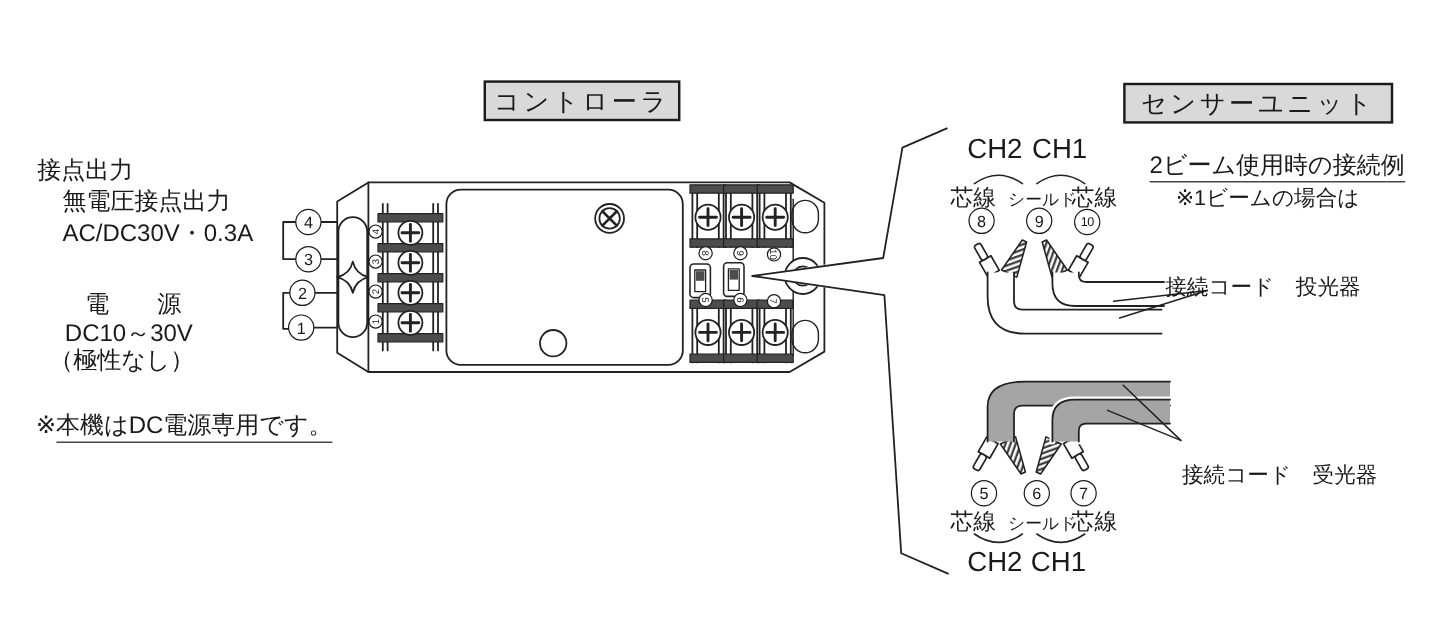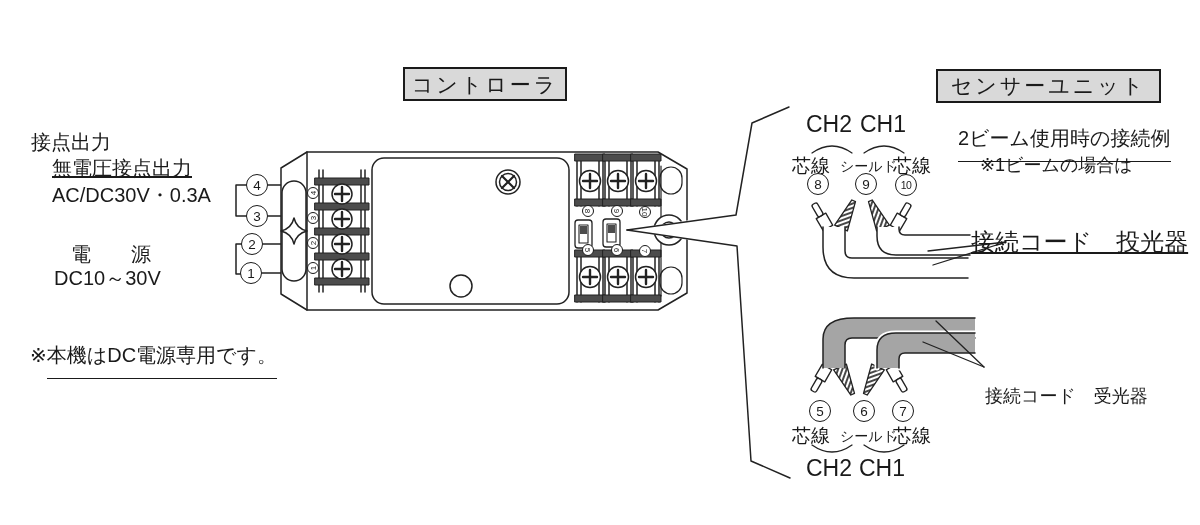--- a/index.html
+++ b/index.html
@@ -9,21 +9,21 @@
   .t{position:absolute;white-space:pre;line-height:1.12;}
   .box{position:absolute;background:#d9d9d9;border:2px solid #1a1a1a;display:flex;
        align-items:center;justify-content:center;font-size:21px;letter-spacing:3px;}
   .circ{position:absolute;width:22px;height:22px;border:1.6px solid #1a1a1a;border-radius:50%;
         font-size:13.5px;display:flex;align-items:center;justify-content:center;background:#fff;box-sizing:border-box;}
   .circ.small{font-size:10.5px;letter-spacing:-0.5px;}
   .mini{position:absolute;width:12px;height:12px;border:1.2px solid #1a1a1a;border-radius:50%;
         font-size:8px;display:flex;align-items:center;justify-content:center;background:#fff;box-sizing:border-box;}
   .rotcw{transform:rotate(90deg);}
   .rotccw{transform:rotate(-90deg);}
-  .ul{border-bottom:1.6px solid #1a1a1a;padding-bottom:12px;}
+  .ul{border-bottom:1.6px solid #1a1a1a;padding-bottom:2px;}
 </style>
 </head>
 <body>
 
 <div class="stage">
 
 <svg width="1200" height="525" viewBox="0 0 1200 525">
   <defs>
     <pattern id="hatch" width="4" height="4" patternUnits="userSpaceOnUse" patternTransform="rotate(45)">
       <rect width="4" height="4" fill="#fff"></rect>
@@ -221,24 +221,25 @@
 </svg>
 
   <div class="box" style="left:403px;top:67px;width:160px;height:30px;align-items:flex-end;">
       <span>コントローラ</span>
     </div>
   <div class="box" style="left:892px;top:69px;width:221px;height:30px;margin-left:44px;">
       <span>センサーユニット</span>
     </div>
 
   <div class="t" style="left:31px;top:131px;font-size:20px;">接点出力</div>
-  <div class="t" style="left:52px;top:157px;font-size:20px;text-decoration:underline;">無電圧接点出力</div>
+  <div class="t" style="left:52px;top:157px;font-size:20px;">無電圧接点出力</div>
   <div class="t" style="left:52px;top:184px;font-size:20px;">AC/DC30V・0.3A</div>
   <div class="t" style="left:31px;top:243px;font-size:20px;margin-left:40px;">電　　源</div>
   <div class="t" style="left:54px;top:267px;font-size:20px;">DC10～30V</div>
+  <div class="t" style="left:41px;top:290px;font-size:20px;">（極性なし）</div>
   <div class="t" style="left:30px;top:344px;font-size:20px;"><span>※</span><span class="ul">本機はDC電源専用です。</span></div>
 
   <div class="circ" style="left:246px;top:174px;">4</div>
   <div class="circ" style="left:246px;top:205px;">3</div>
   <div class="circ" style="left:241px;top:233px;">2</div>
   <div class="circ" style="left:240px;top:262px;">1</div>
 
   <div class="mini rotccw" style="left:307px;top:187px;">4</div>
   <div class="mini rotccw" style="left:307px;top:212px;">3</div>
   <div class="mini rotccw" style="left:307px;top:237px;">2</div>
@@ -255,21 +256,21 @@
   <div class="t" style="left:792px;top:155px;font-size:19px;">芯線</div>
   <div class="t" style="left:840px;top:159px;font-size:14px;">シールド</div>
   <div class="t" style="left:893px;top:155px;font-size:19px;">芯線</div>
   <div class="circ" style="left:807px;top:173px;">8</div>
   <div class="circ" style="left:855px;top:173px;">9</div>
   <div class="circ small" style="left:895px;top:174px;">10</div>
 
   <div class="t ul" style="left:958px;top:127px;font-size:20px;">2ビーム使用時の接続例</div>
   <div class="t" style="left:980px;top:155px;font-size:18px;">※1ビームの場合は</div>
 
-  <div class="t" style="left:971px;top:229px;font-size:24px;text-decoration:underline;">接続コード　投光器</div>
+  <div class="t" style="left:971px;top:229px;font-size:18px;">接続コード　投光器</div>
   <div class="t" style="left:985px;top:350px;font-size:18px;margin-top:36px;">接続コード　受光器</div>
 
   <div class="circ" style="left:809px;top:400px;">5</div>
   <div class="circ" style="left:853px;top:400px;">6</div>
   <div class="circ" style="left:892px;top:400px;">7</div>
   <div class="t" style="left:792px;top:425px;font-size:19px;">芯線</div>
   <div class="t" style="left:840px;top:429px;font-size:14px;">シールド</div>
   <div class="t" style="left:893px;top:425px;font-size:19px;">芯線</div>
   <div class="t" style="left:806px;top:456px;font-size:23px;">CH2</div>
   <div class="t" style="left:859px;top:456px;font-size:23px;">CH1</div>

